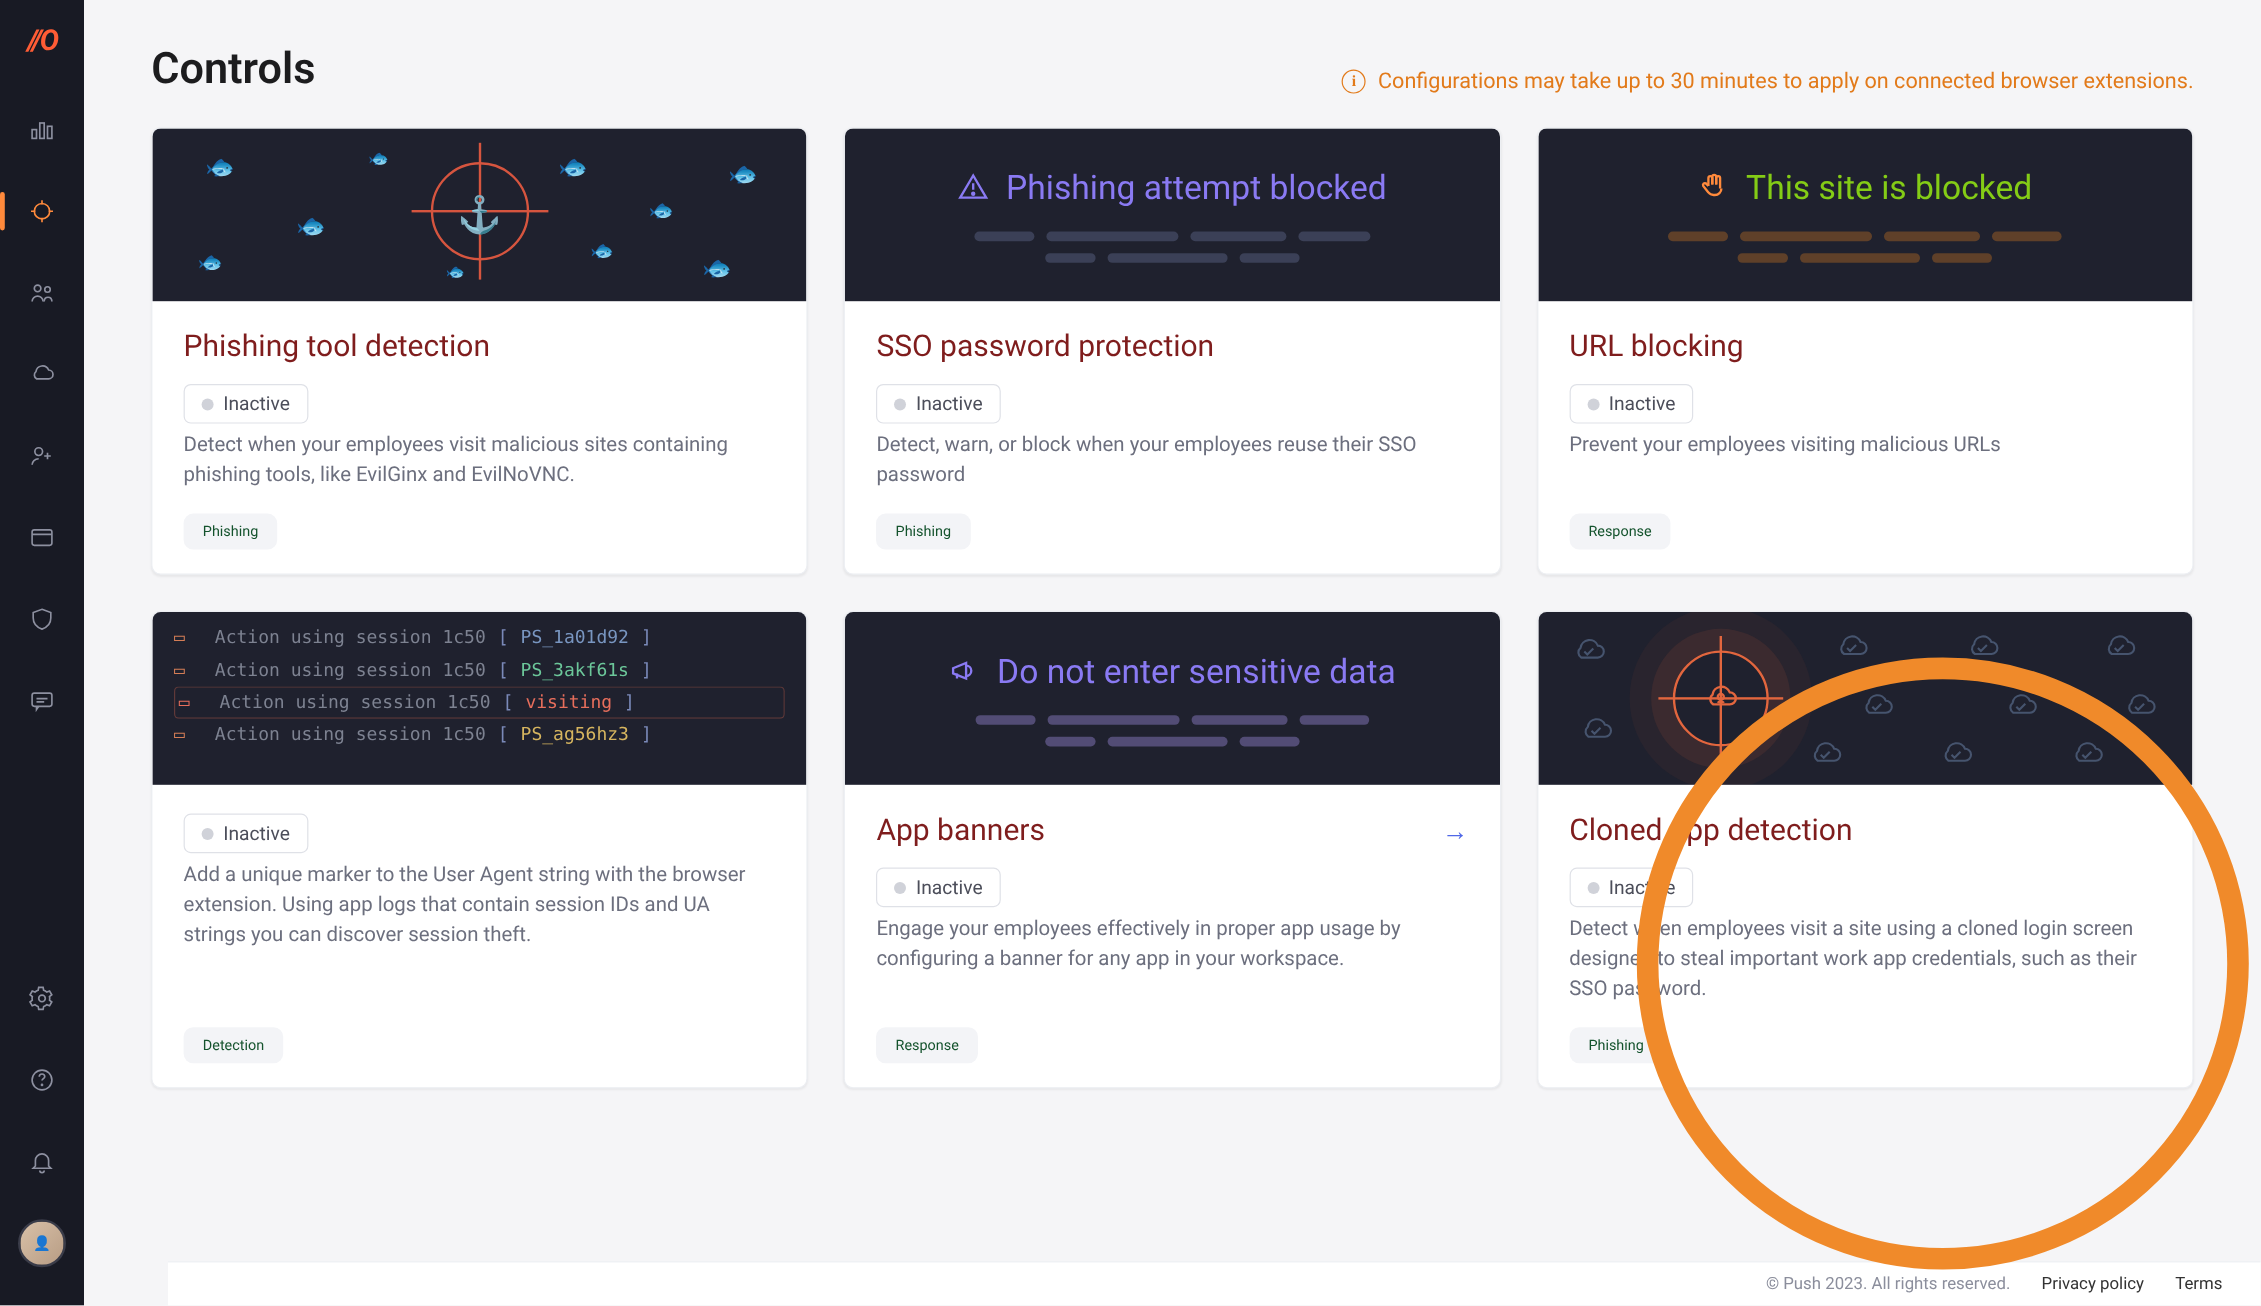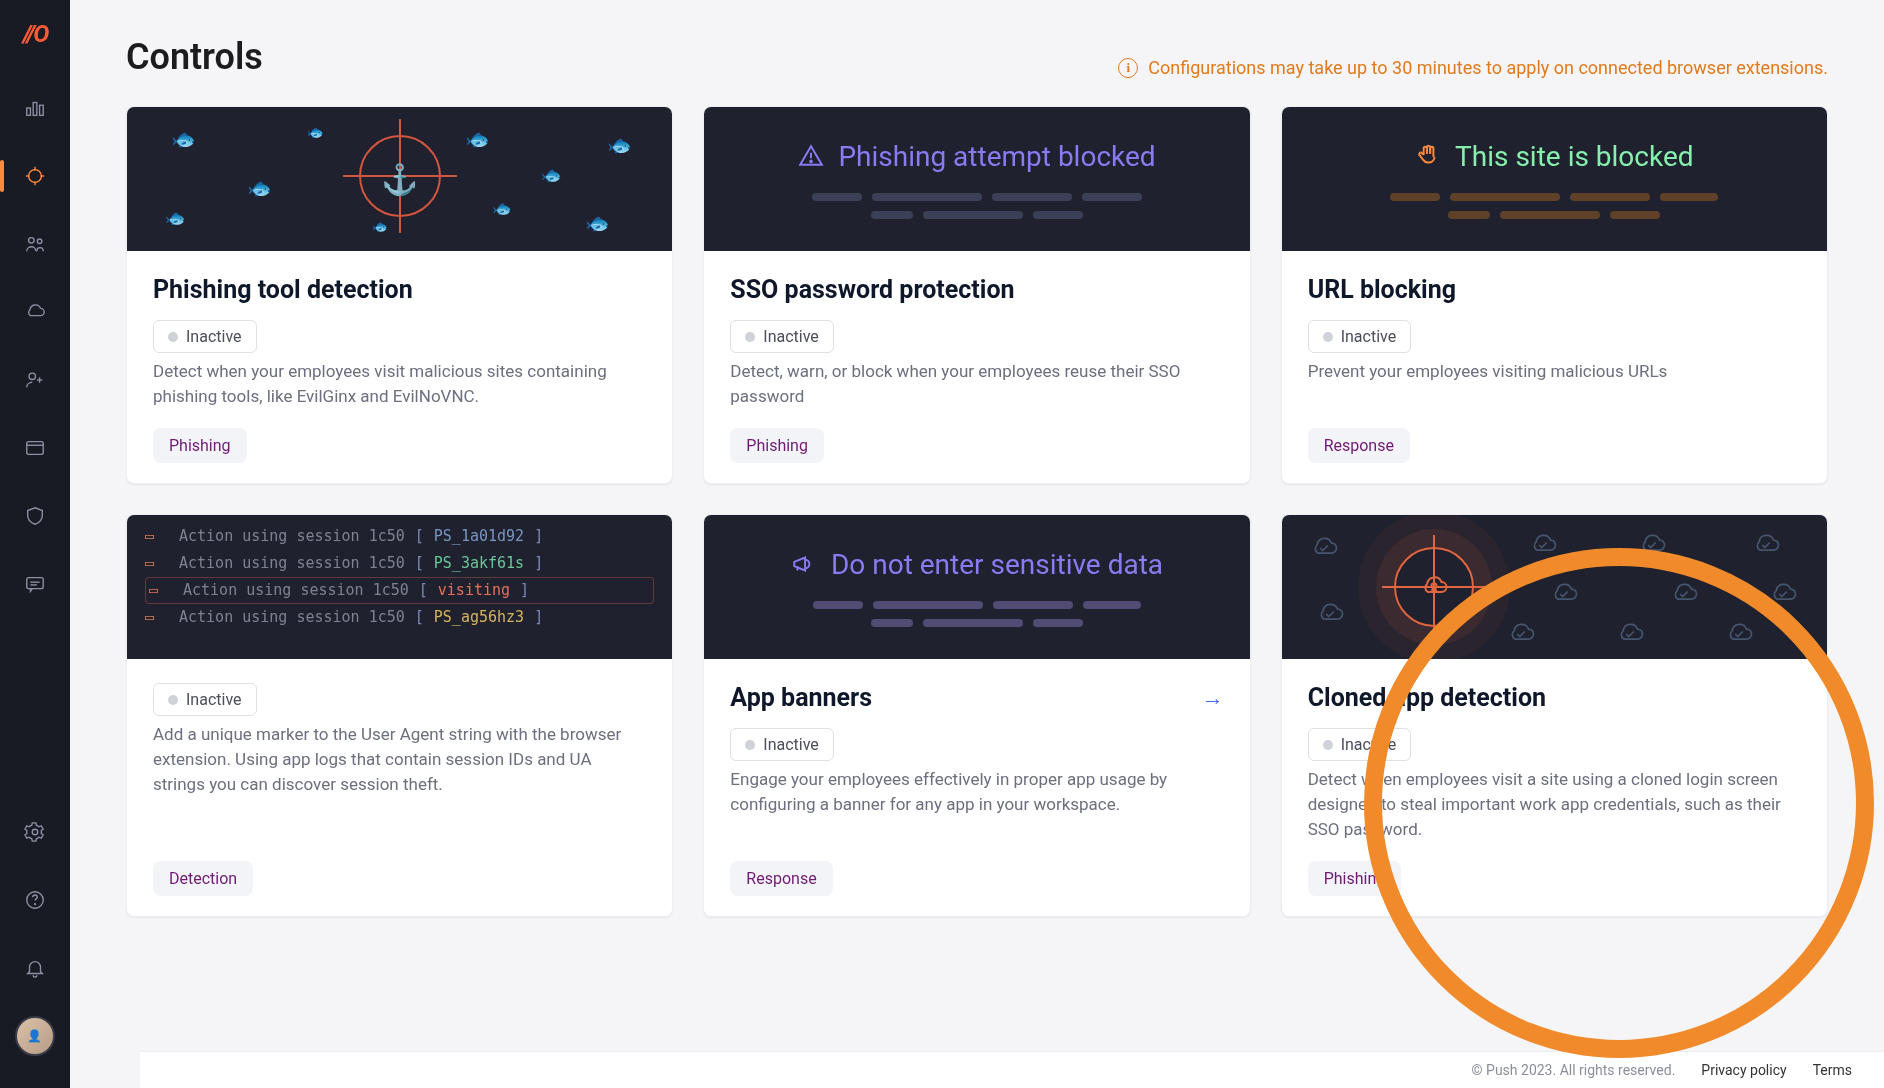--- a/index.html
+++ b/index.html
@@ -109,21 +109,21 @@
       position: relative;
     }
     .card-hero {
       height: 144px;
       background: #1f212e;
       position: relative;
       overflow: hidden;
       display:flex;align-items:center;justify-content:center;
     }
     .card-body { padding: 24px 26px 20px 26px; flex:1; display:flex;flex-direction:column; }
-    .card-title { font-size: 25px; font-weight: 700; color:#0f172a; margin-bottom: 16px; }
+    .card-title { font-size: 25px; font-weight: 400; color:#7f1d1d; margin-bottom: 16px; }
     .status-chip {
       display: inline-flex;
       align-items: center;
       gap: 8px;
       border: 1px solid #dfe1e7;
       border-radius: 6px;
       padding: 6px 14px;
       font-size: 16px;
       color: #4c4e5a;
       width: fit-content;
@@ -137,38 +137,38 @@
     }
     .card-desc {
       color: #6c6f7e;
       font-size: 17px;
       line-height: 1.45;
       flex:1;
     }
     .tag {
       display:inline-block;
       background: #f3f4f7;
-      color: #701a75;
+      color: #14532d;
       border-radius: 8px;
       padding: 8px 16px;
-      font-size: 16px;
+      font-size: 12px;
       margin-top: 20px;
       width:fit-content;
     }
     .card-footer-row { display:flex; justify-content:space-between; align-items:flex-start; }
     .arrow-link { color:#5068e7; font-size:22px; margin-top:2px; cursor:pointer; }
 
     
     .hero-text {
       text-align:center;
       font-size: 28px;
       display:flex;align-items:center;gap:14px;justify-content:center;
     }
     .phish-blocked { color:#8a7af3; }
-    .site-blocked { color:#86efac; }
+    .site-blocked { color:#84cc16; }
     .sensitive { color:#8a7af3; }
     .phish-blocked .hero-icon,
     .sensitive .hero-icon { color:#8a7af3; }
     .site-blocked .hero-icon { color:#ff8a3c; }
     .hero-bars { display:flex;flex-direction:column;gap:10px;align-items:center;margin-top:14px; }
     .hero-bars .row { display:flex;gap:10px;justify-content:center; flex-wrap:wrap;}
     .bar { height:8px;border-radius:4px;background:#3b4057; }
     .bar.o { background:#5f4029; }
     .bar.p { background:#524c75; }
     .hero-wrap { display:flex;flex-direction:column;align-items:center;gap:6px;width:100%;justify-content:center; }

